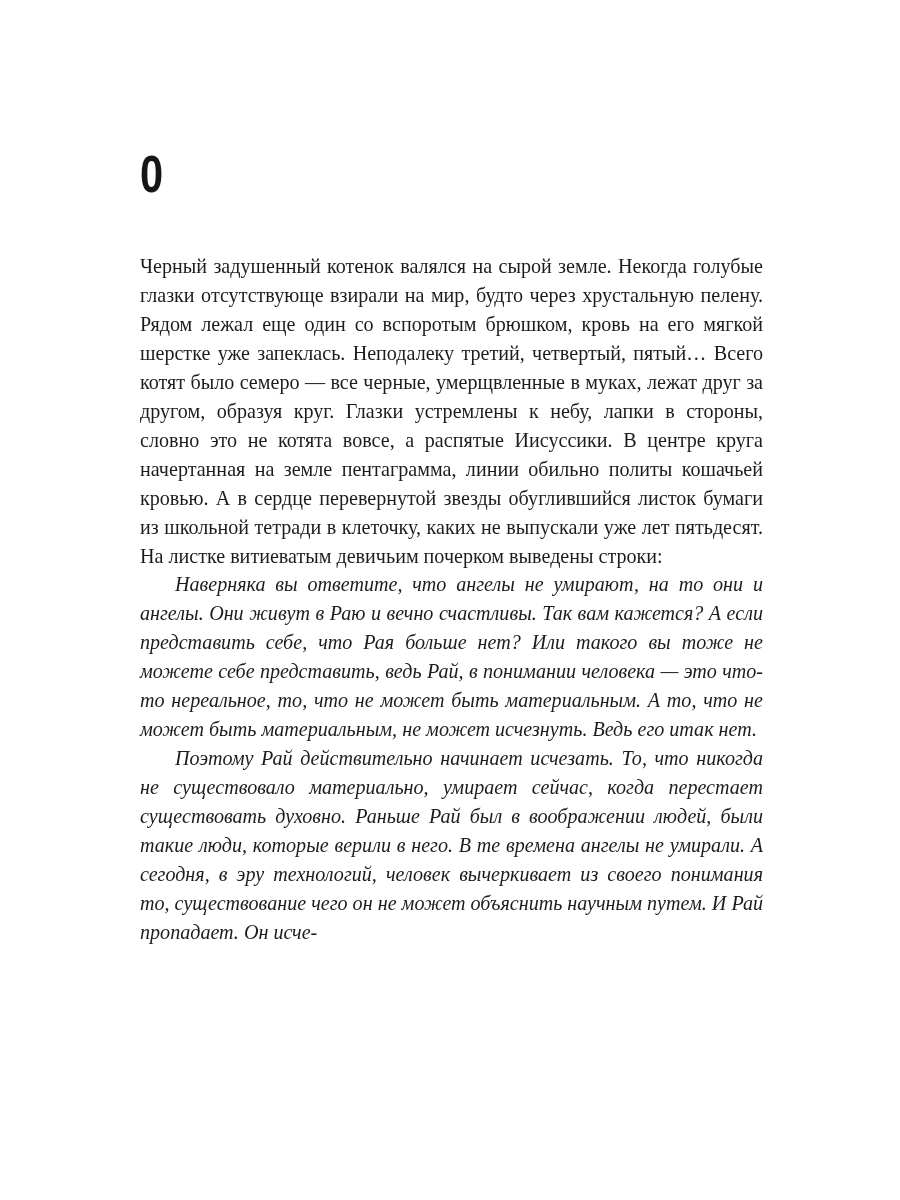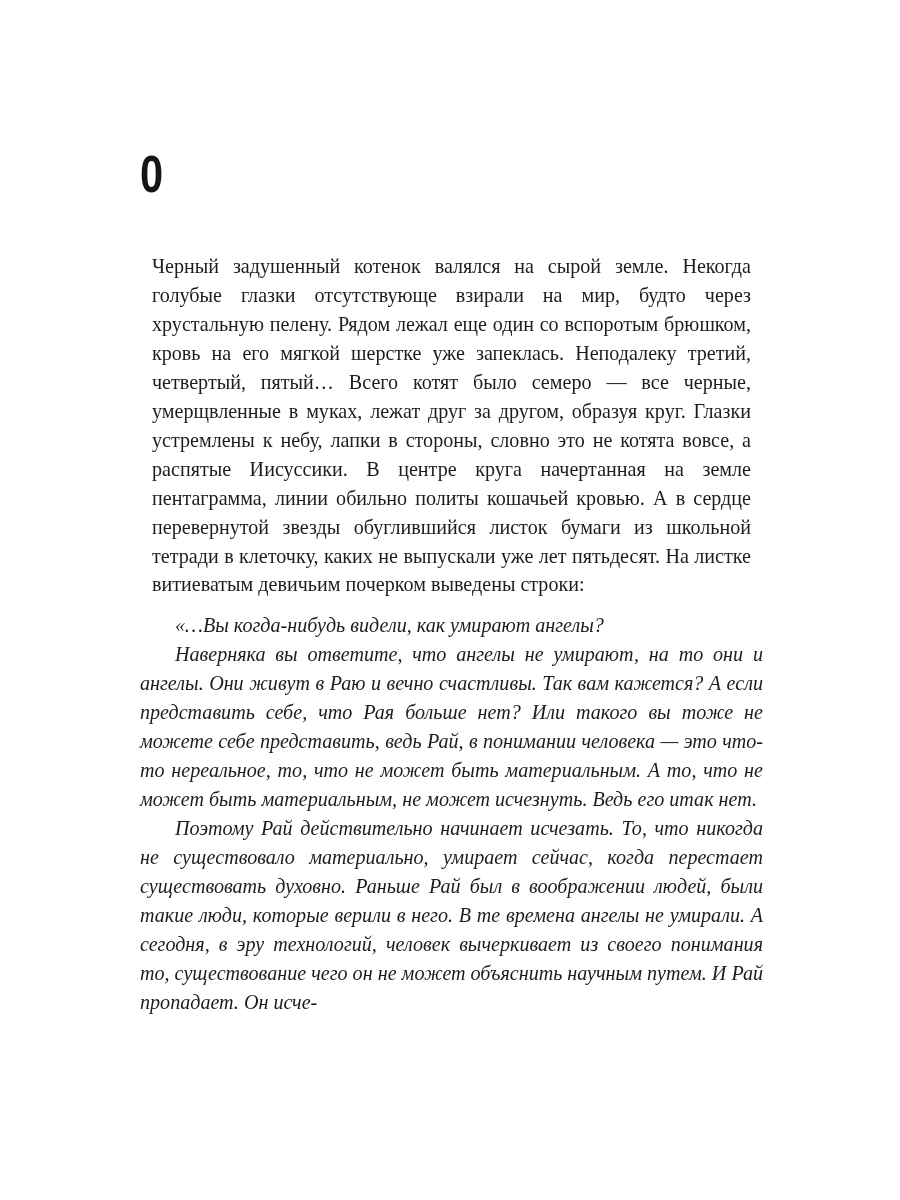--- a/index.html
+++ b/index.html
@@ -47,21 +47,21 @@
     font-size: 20.1px;
     line-height: 28.95px;
     text-align: justify;
     text-justify: inter-word;
     hyphens: manual;
     -webkit-hyphens: manual;
     color: #1c1c1c;
   }
 
   .body-text p {
-    margin: 12px;
+    margin: 0;
   }
 
   .para-lead {
     text-indent: 0;
   }
 
   .letter {
     font-style: italic;
   }
 
@@ -77,21 +77,20 @@
 
   <div class="text-column">
 
     <div class="chapter-number">0</div>
 
     <div class="body-text">
 
       <p class="para-lead">Черный задушенный котенок валялся на сырой земле. Некогда голубые глазки отсутствующе взирали на мир, будто через хрустальную пелену. Рядом лежал еще один со вспоротым брюшком, кровь на его мягкой шерстке уже запеклась. Неподалеку третий, четвертый, пятый… Всего котят было семеро — все черные, умерщвленные в муках, лежат друг за другом, образуя круг. Глазки устремлены к небу, лапки в стороны, словно это не котята вовсе, а распятые Иисуссики. В центре круга начертанная на земле пентаграмма, линии обильно политы кошачьей кровью. А в сердце перевернутой звезды обуглившийся листок бумаги из школьной тетради в клеточку, каких не выпускали уже лет пятьдесят. На листке витиеватым девичьим почерком выведены строки:</p>
 
       <div class="letter">
-        <p>«…Вы когда-нибудь видели, как умирают ангелы?</p>
         <p>Наверняка вы ответите, что ангелы не умирают, на то они и ангелы. Они живут в Раю и вечно счастливы. Так вам кажется? А если представить себе, что Рая больше нет? Или такого вы тоже не можете себе представить, ведь Рай, в понимании человека — это что-то нереальное, то, что не может быть материальным. А то, что не может быть материальным, не может исчезнуть. Ведь его итак нет.</p>
         <p>Поэтому Рай действительно начинает исчезать. То, что никогда не существовало материально, умирает сейчас, когда перестает существовать духовно. Раньше Рай был в воображении людей, были такие люди, которые верили в него. В те времена ангелы не умирали. А сегодня, в эру технологий, человек вычеркивает из своего понимания то, существование чего он не может объяснить научным путем. И Рай пропадает. Он исче-</p>
       </div>
 
     </div>
 
   </div>
 
 </div>
 

